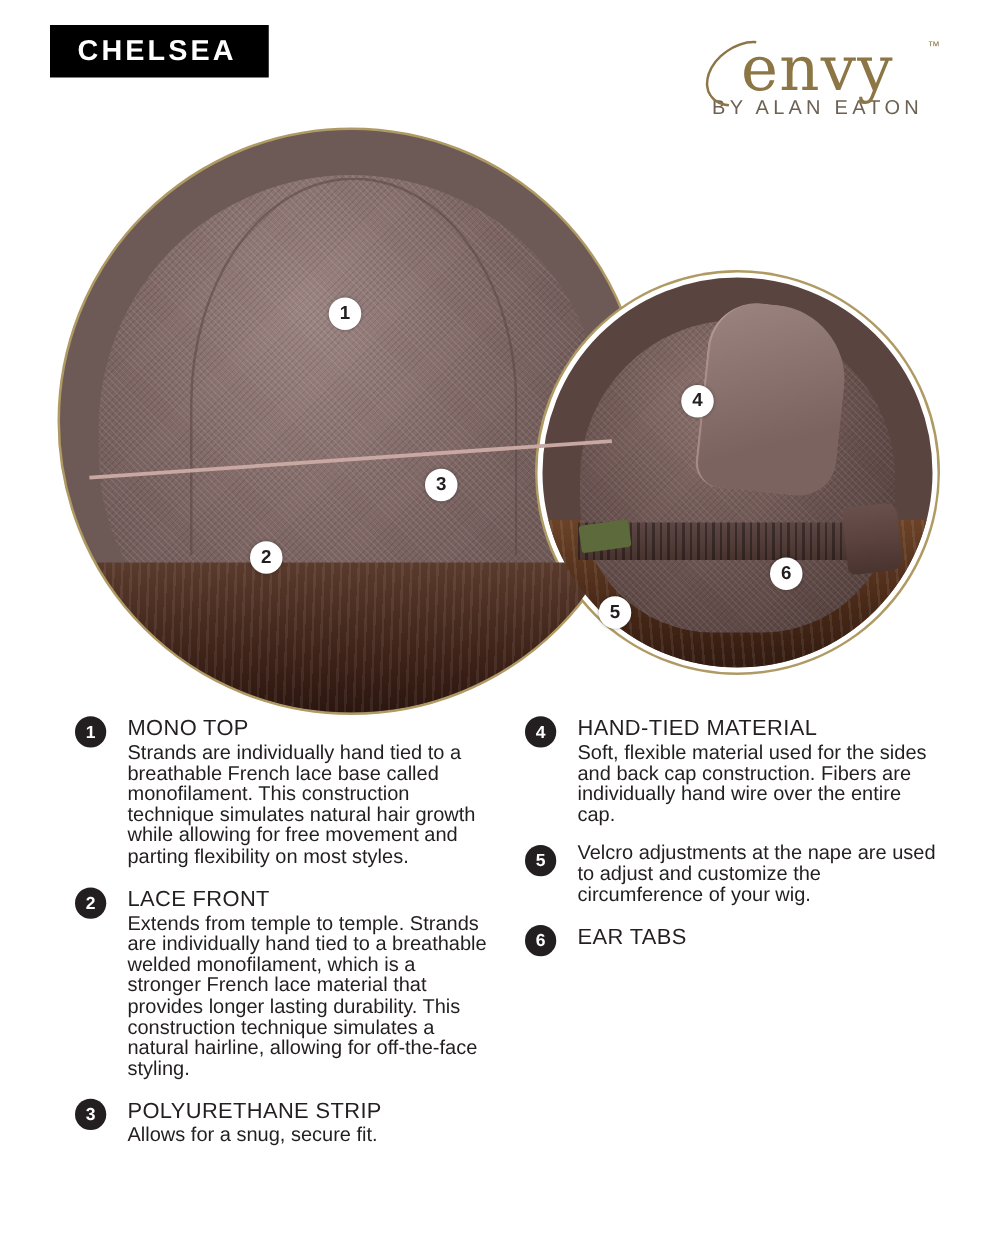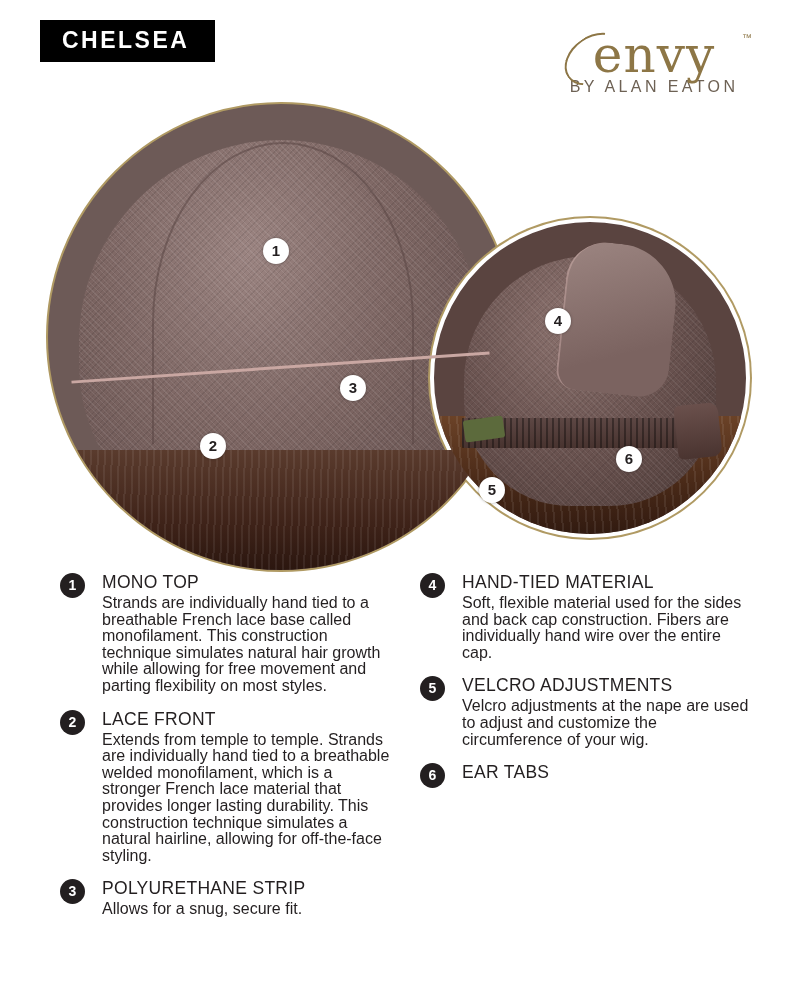--- a/index.html
+++ b/index.html
@@ -384,21 +384,20 @@
   </div>
 
   <div class="col col-right">
     <div class="entry">
       <div class="entry-num">4</div>
       <h3 class="entry-title">HAND-TIED MATERIAL</h3>
       <p class="entry-body">Soft, flexible material used for the sides and back cap construction. Fibers are individually hand wire over the entire cap.</p>
     </div>
     <div class="entry">
       <div class="entry-num">5</div>
-      <h3 class="entry-title">VELCRO ADJUSTMENTS</h3>
       <p class="entry-body">Velcro adjustments at the nape are used to adjust and customize the circumference of your wig.</p>
     </div>
     <div class="entry">
       <div class="entry-num">6</div>
       <h3 class="entry-title">EAR TABS</h3>
     </div>
   </div>
 
 </div>
 

